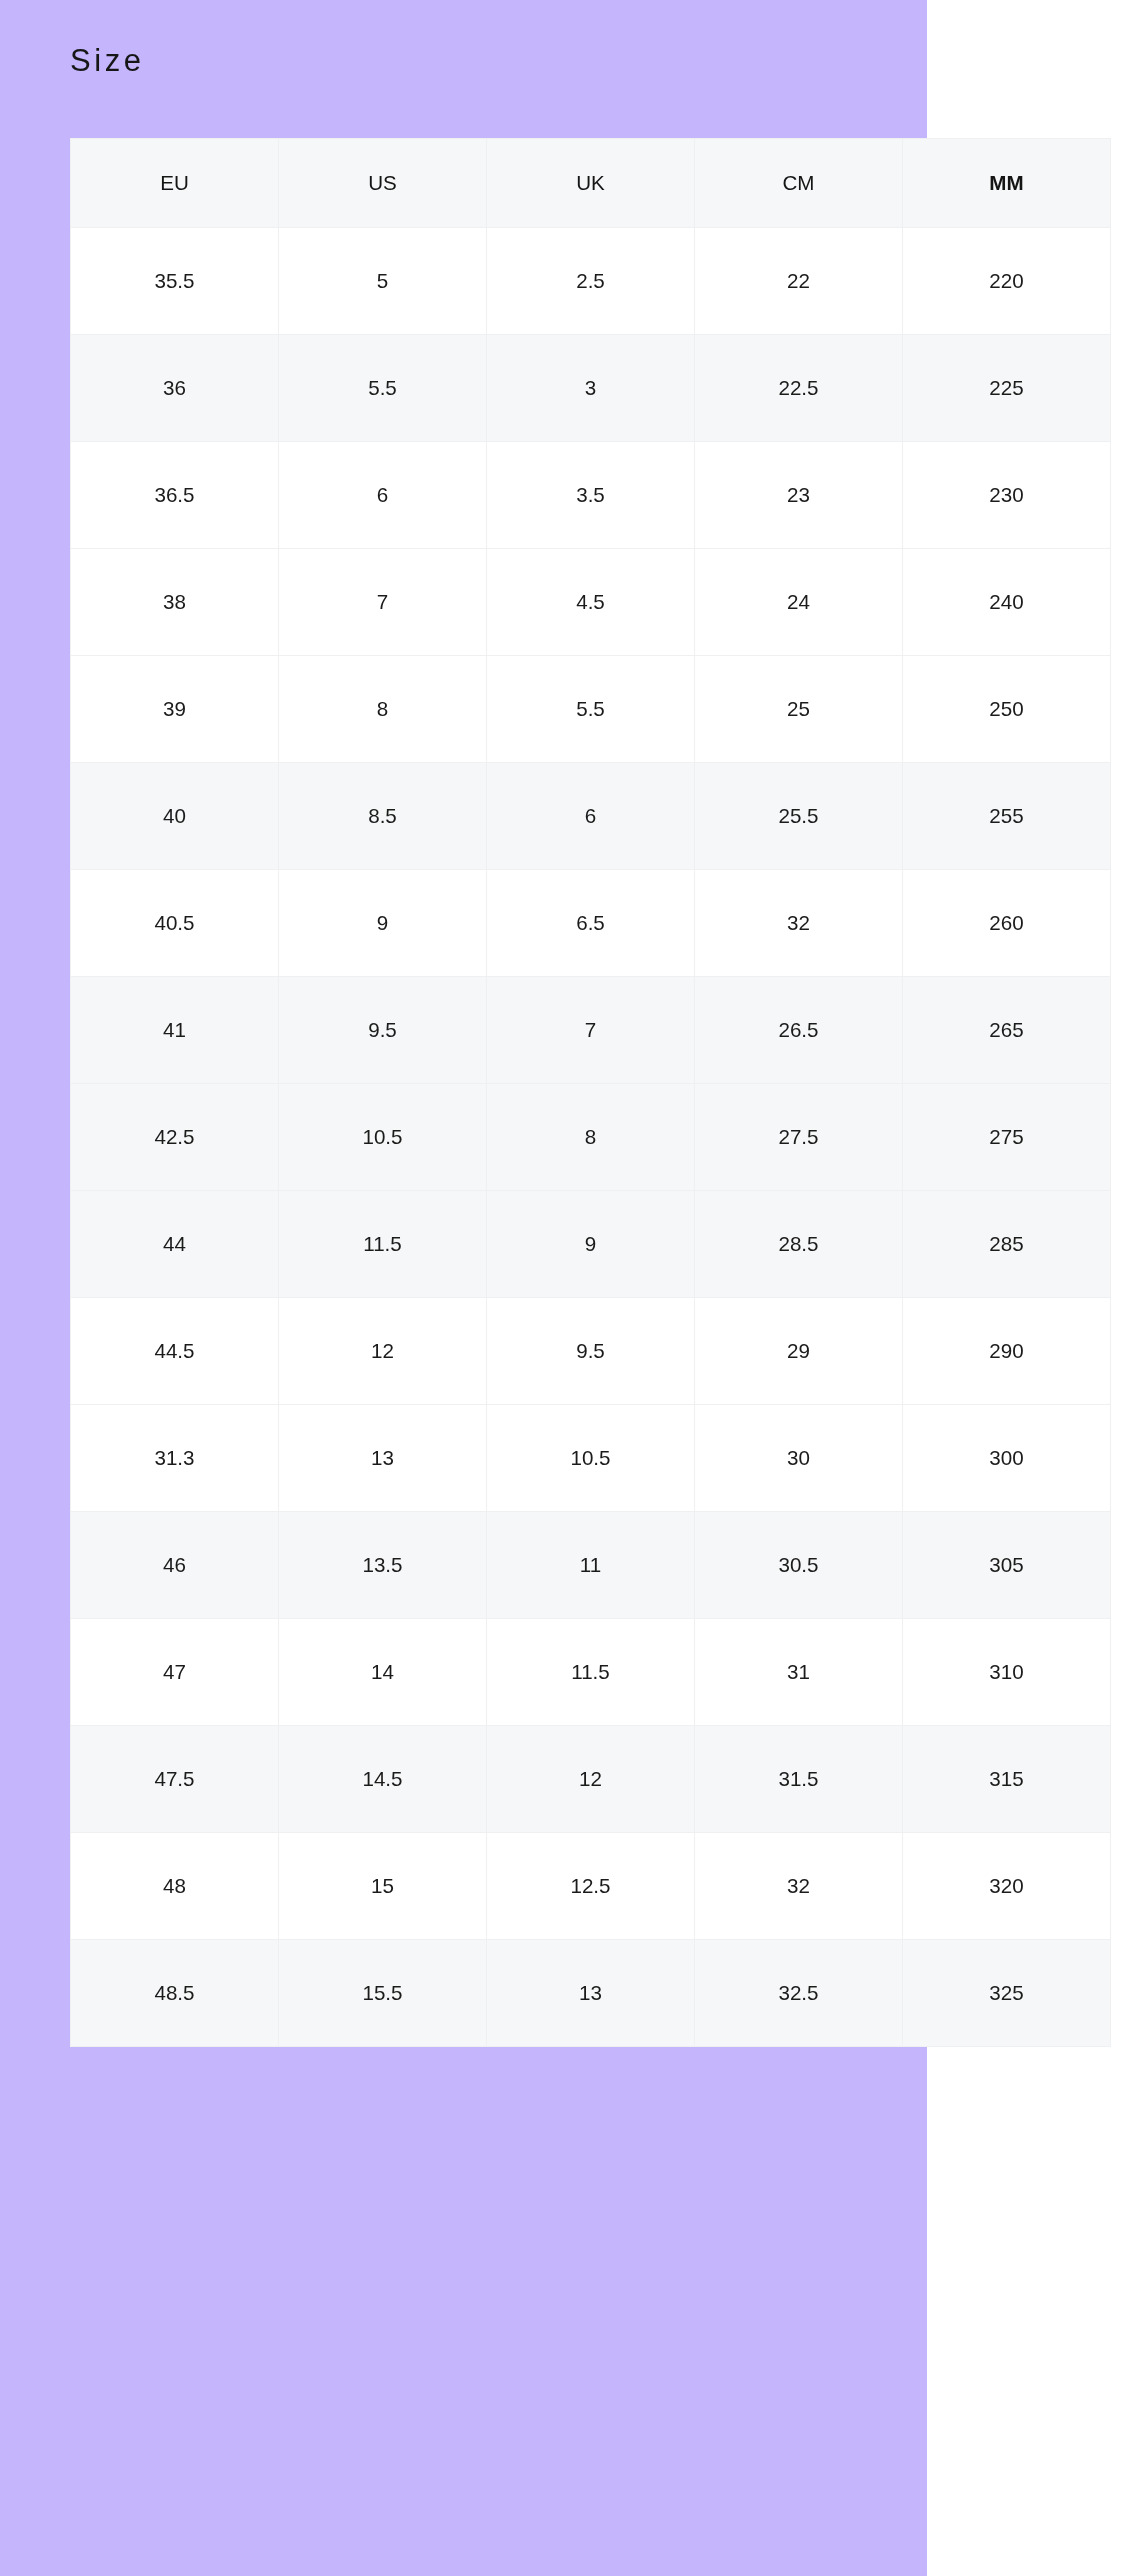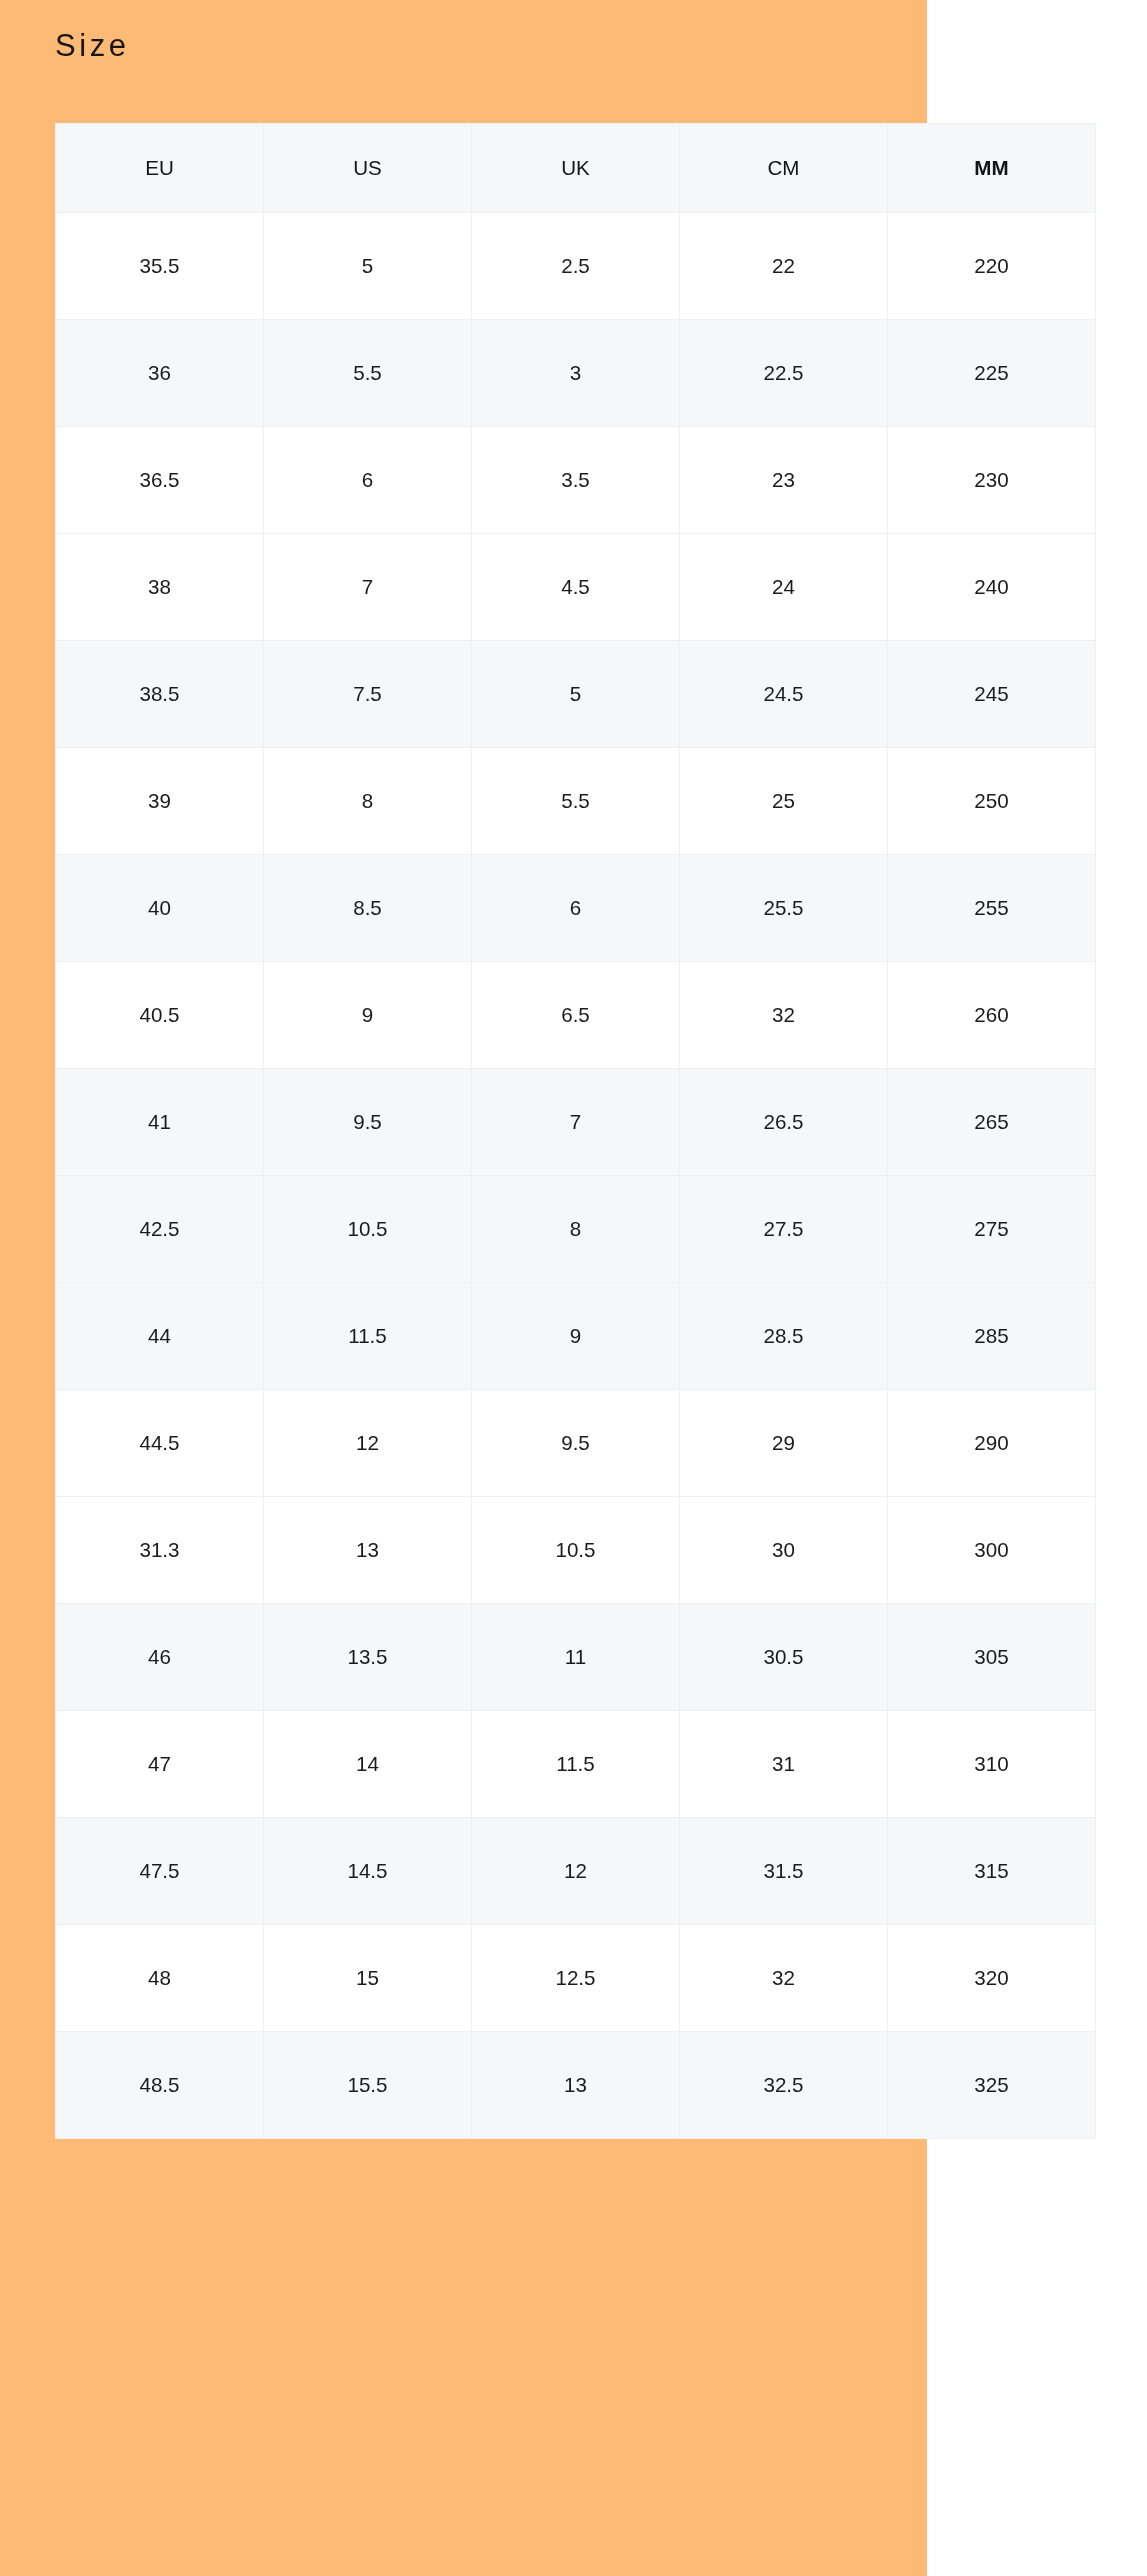--- a/index.html
+++ b/index.html
@@ -11,22 +11,22 @@
 
   body {
     font-family: "Liberation Sans", sans-serif;
     color: #111111;
     -webkit-font-smoothing: antialiased;
   }
 
   .page {
     width: 927px;
     min-height: 2576px;
-    background: #fdba74;
-    padding: 0;
+    background: #c4b5fd;
+    padding: 15px;
     position: relative;
   }
 
   .page-title {
     font-size: 31px;
     font-weight: 400;
     letter-spacing: 3.6px;
     color: #161616;
     padding: 27px 0 0 55px;
     line-height: 1.2;
@@ -121,27 +121,20 @@
             <td>23</td>
             <td>230</td>
           </tr>
           <tr>
             <td>38</td>
             <td>7</td>
             <td>4.5</td>
             <td>24</td>
             <td>240</td>
           </tr>
-          <tr class="alt">
-            <td>38.5</td>
-            <td>7.5</td>
-            <td>5</td>
-            <td>24.5</td>
-            <td>245</td>
-          </tr>
           <tr>
             <td>39</td>
             <td>8</td>
             <td>5.5</td>
             <td>25</td>
             <td>250</td>
           </tr>
           <tr class="alt">
             <td>40</td>
             <td>8.5</td>

